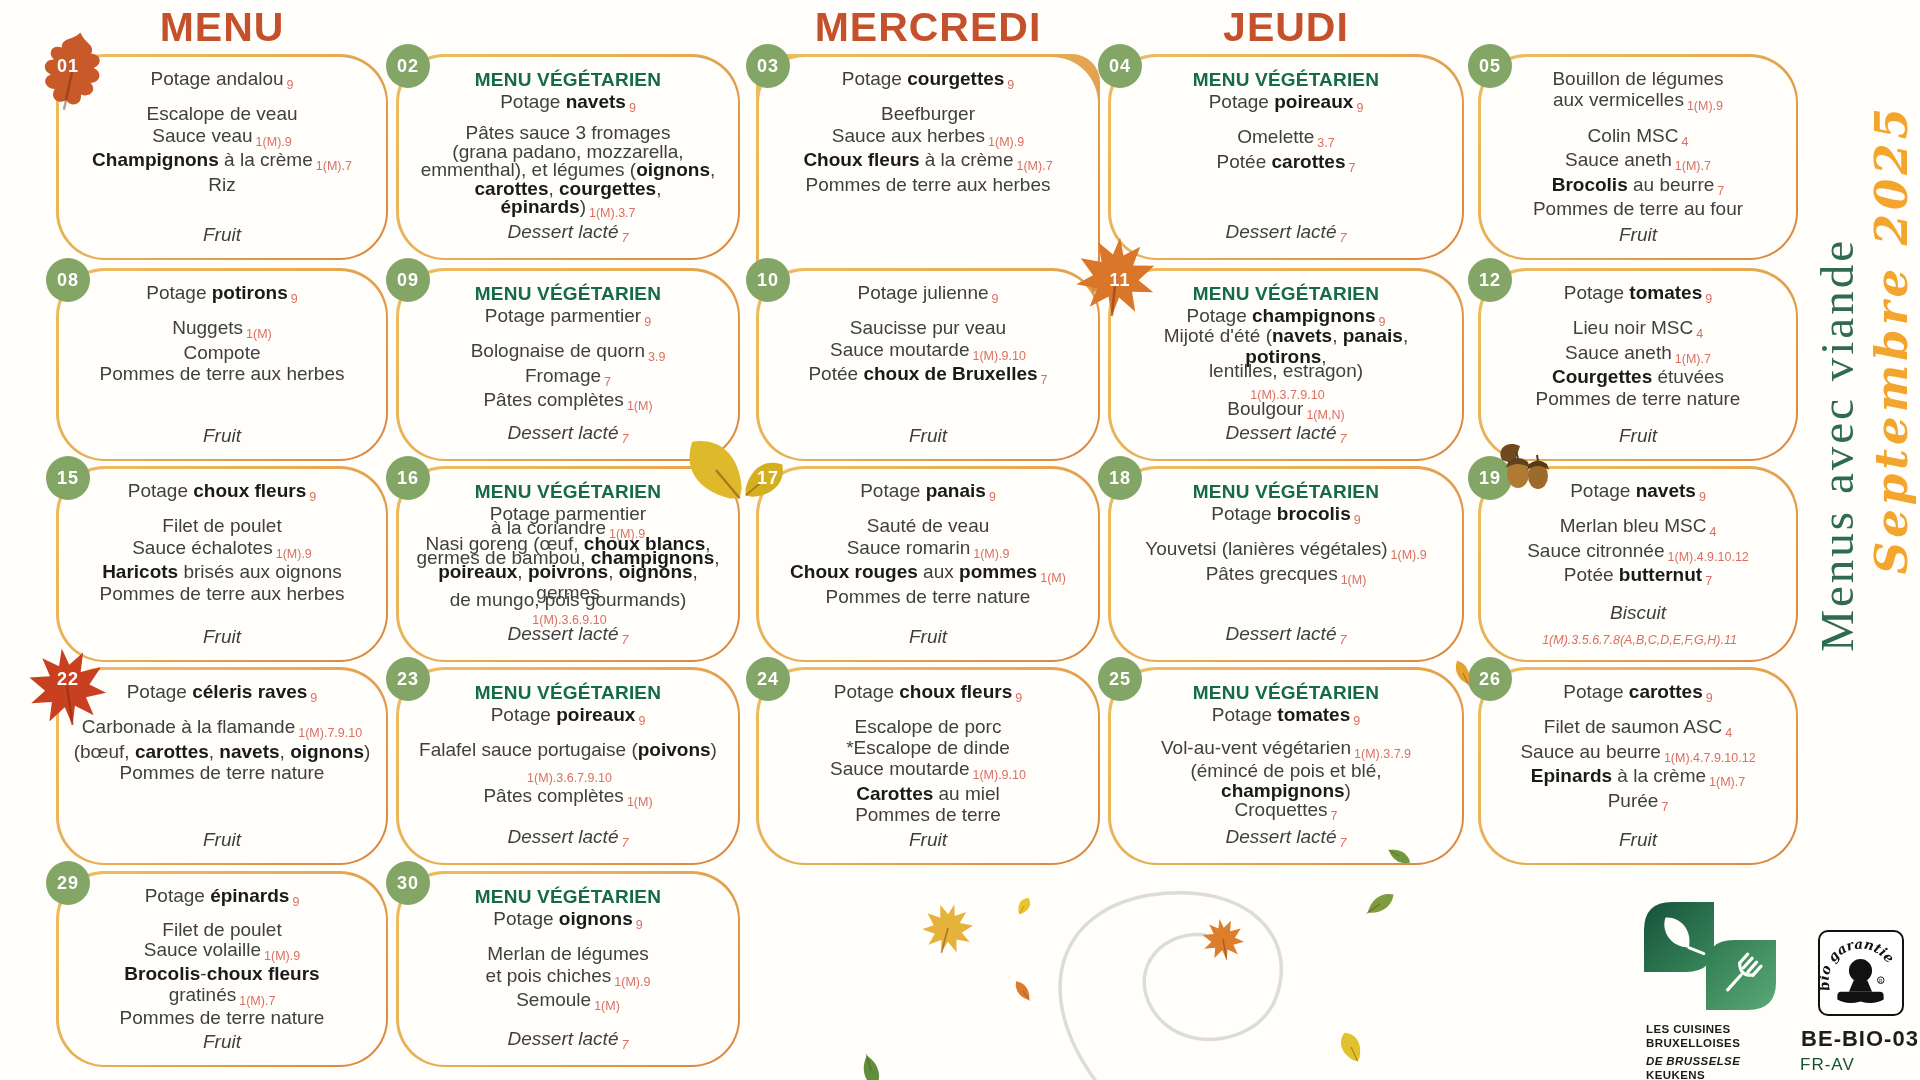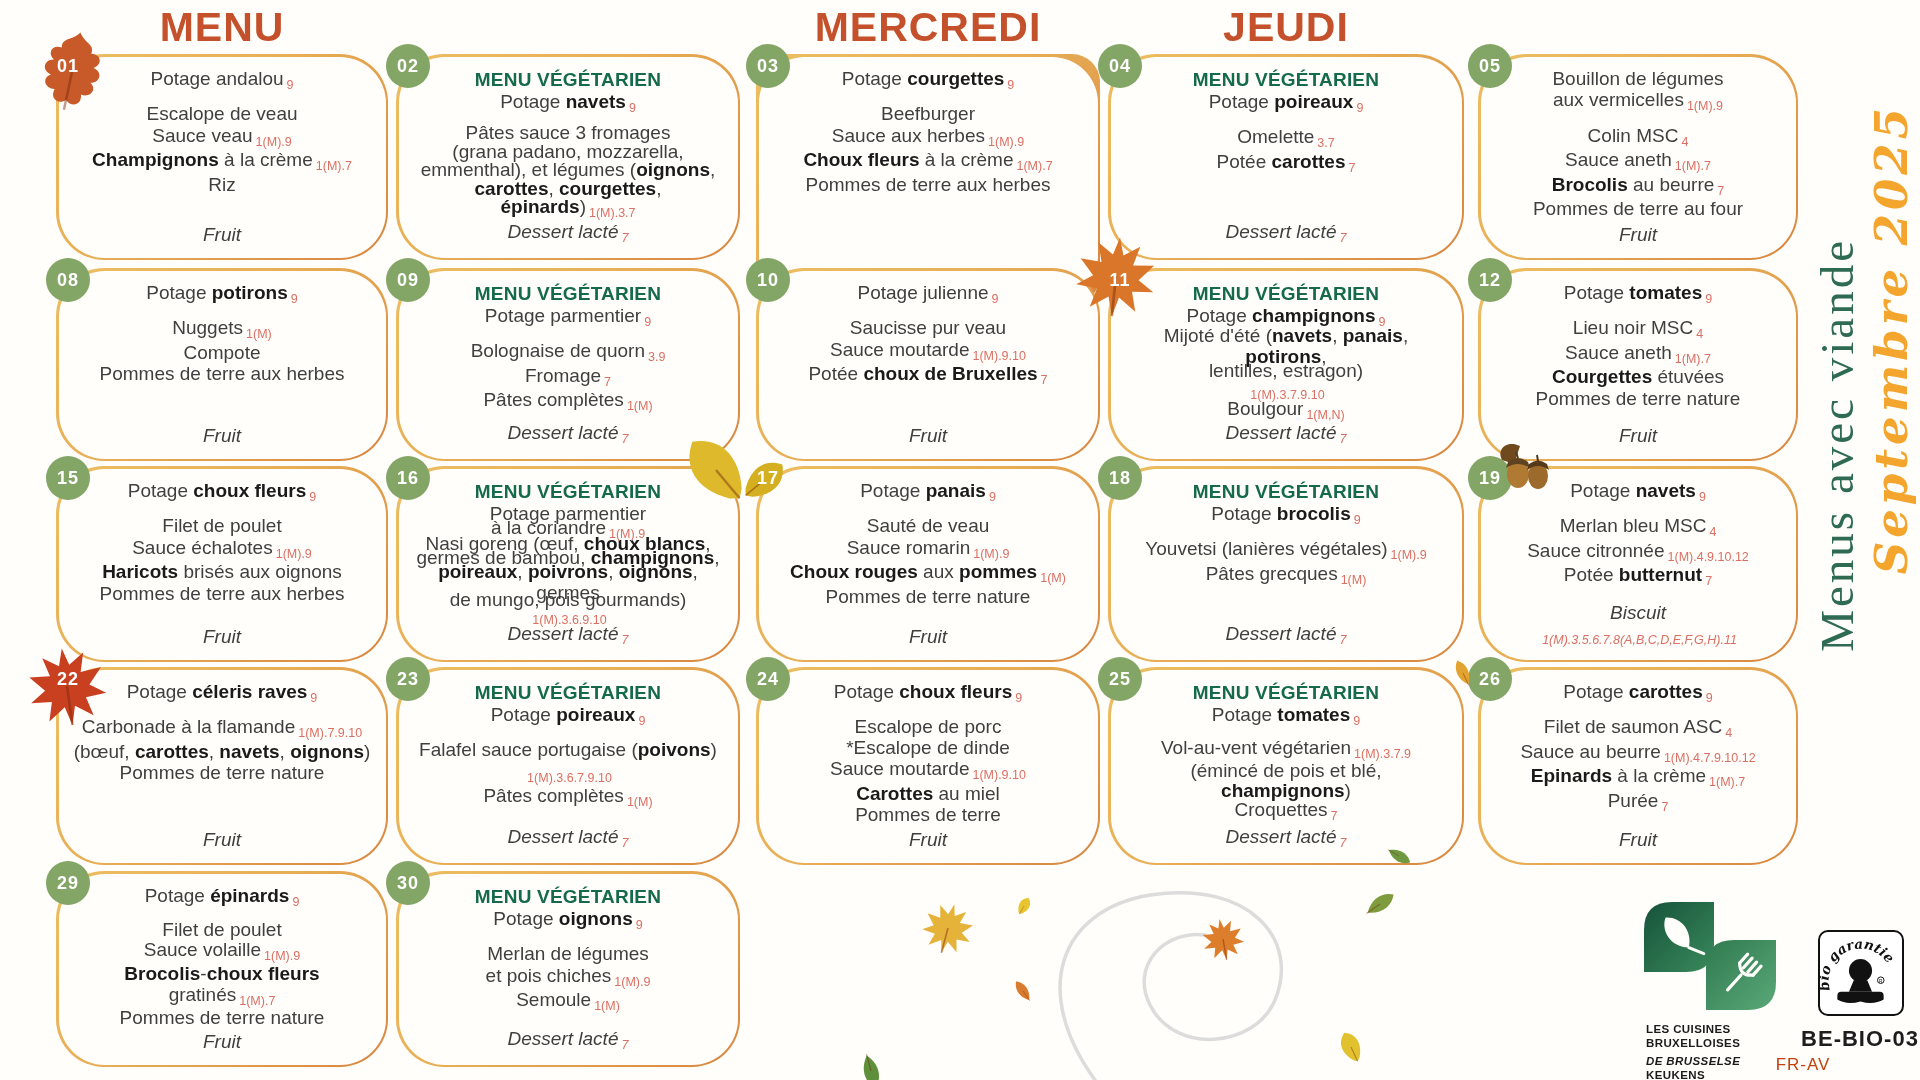--- a/index.html
+++ b/index.html
@@ -38,22 +38,22 @@
   .decor{position:absolute;z-index:6;pointer-events:none;}
   .swirl{position:absolute;z-index:1;}
   .kitchen-logo{position:absolute;left:1642px;top:900px;z-index:2;}
   .kitchen-text{position:absolute;left:1646px;top:1022px;font-size:11.5px;font-weight:700;
     color:#1b1b1b;letter-spacing:.4px;line-height:14px;}
   .kitchen-text .grp2{margin-top:4px;font-style:italic;}
   .bio-stamp{position:absolute;left:1818px;top:930px;width:86px;height:86px;border:2.5px solid #111;
     border-radius:10px;background:#fff;box-sizing:border-box;}
   .bio-code{position:absolute;left:1800px;top:1026px;width:120px;text-align:center;
     font-size:22px;font-weight:700;color:#1d1d1d;letter-spacing:1px;}
-  .bio-sub{position:absolute;left:1743px;top:1055px;width:120px;text-align:center;
-    font-size:17px;color:#c2410c;letter-spacing:1px;}
+  .bio-sub{position:absolute;left:1800px;top:1055px;width:120px;
+    font-size:17px;color:#14532d;letter-spacing:1px;}
 </style>
 </head>
 <body>
 
 <div id="board">
 
   <div id="grid">
       <div class="col" style="left: 56px; width: 332px;">
         <div class="day-header">MENU</div>
         <div class="card" style="top: 54px; height: 206px;">

